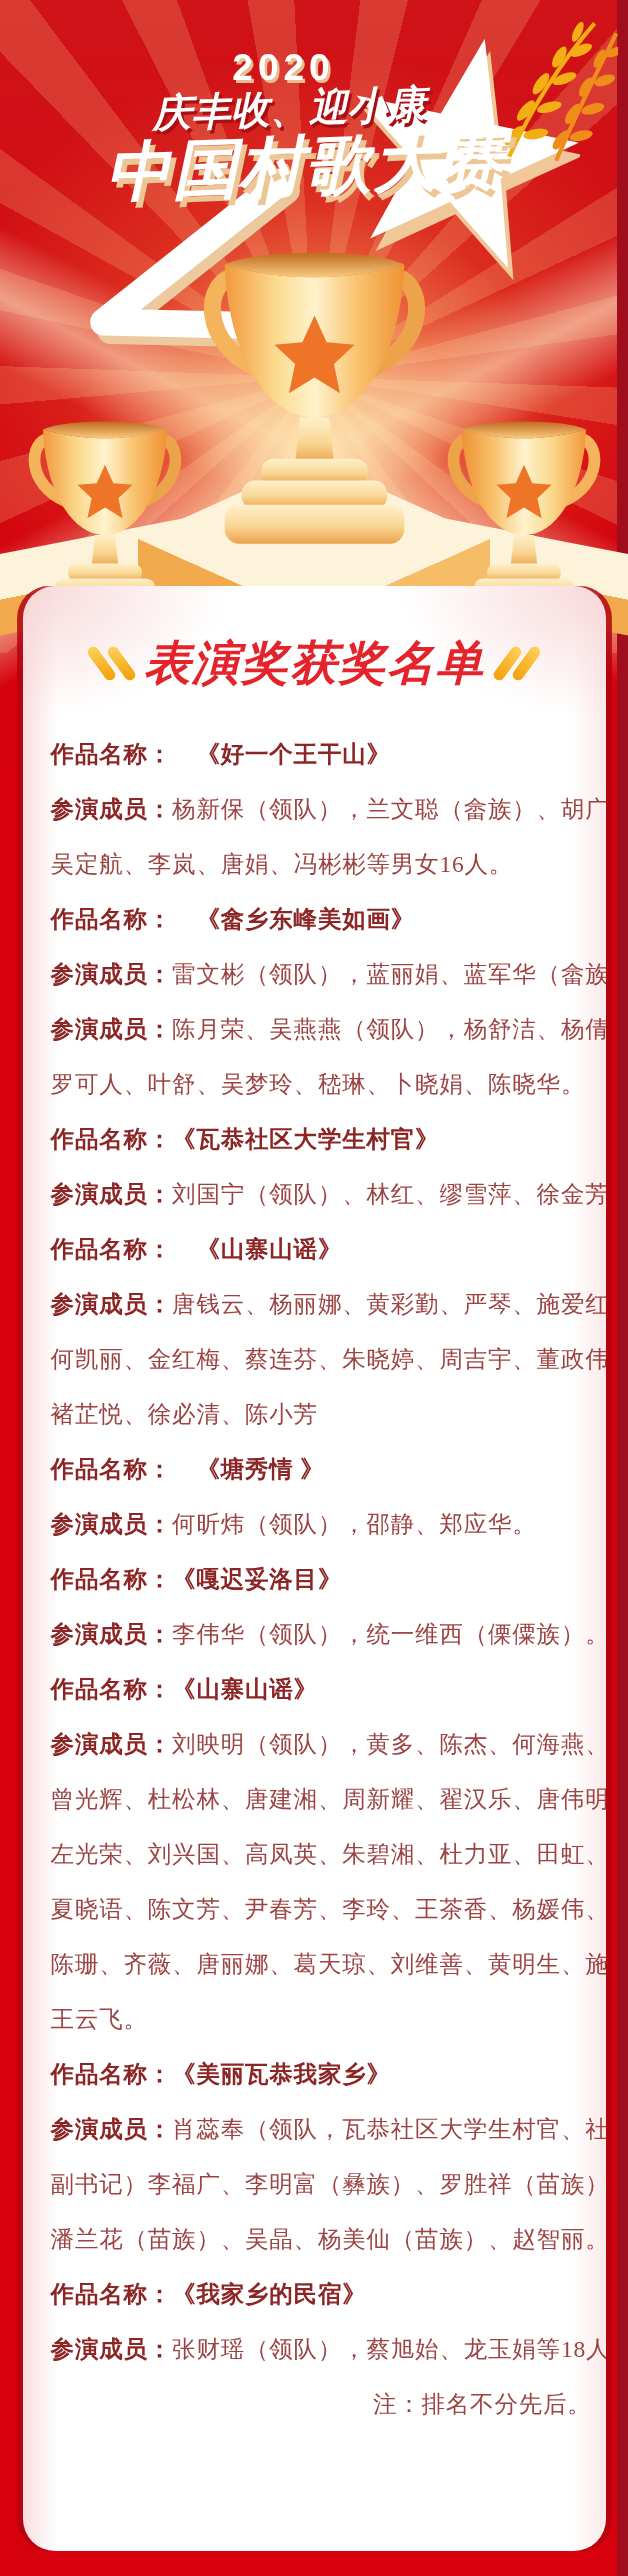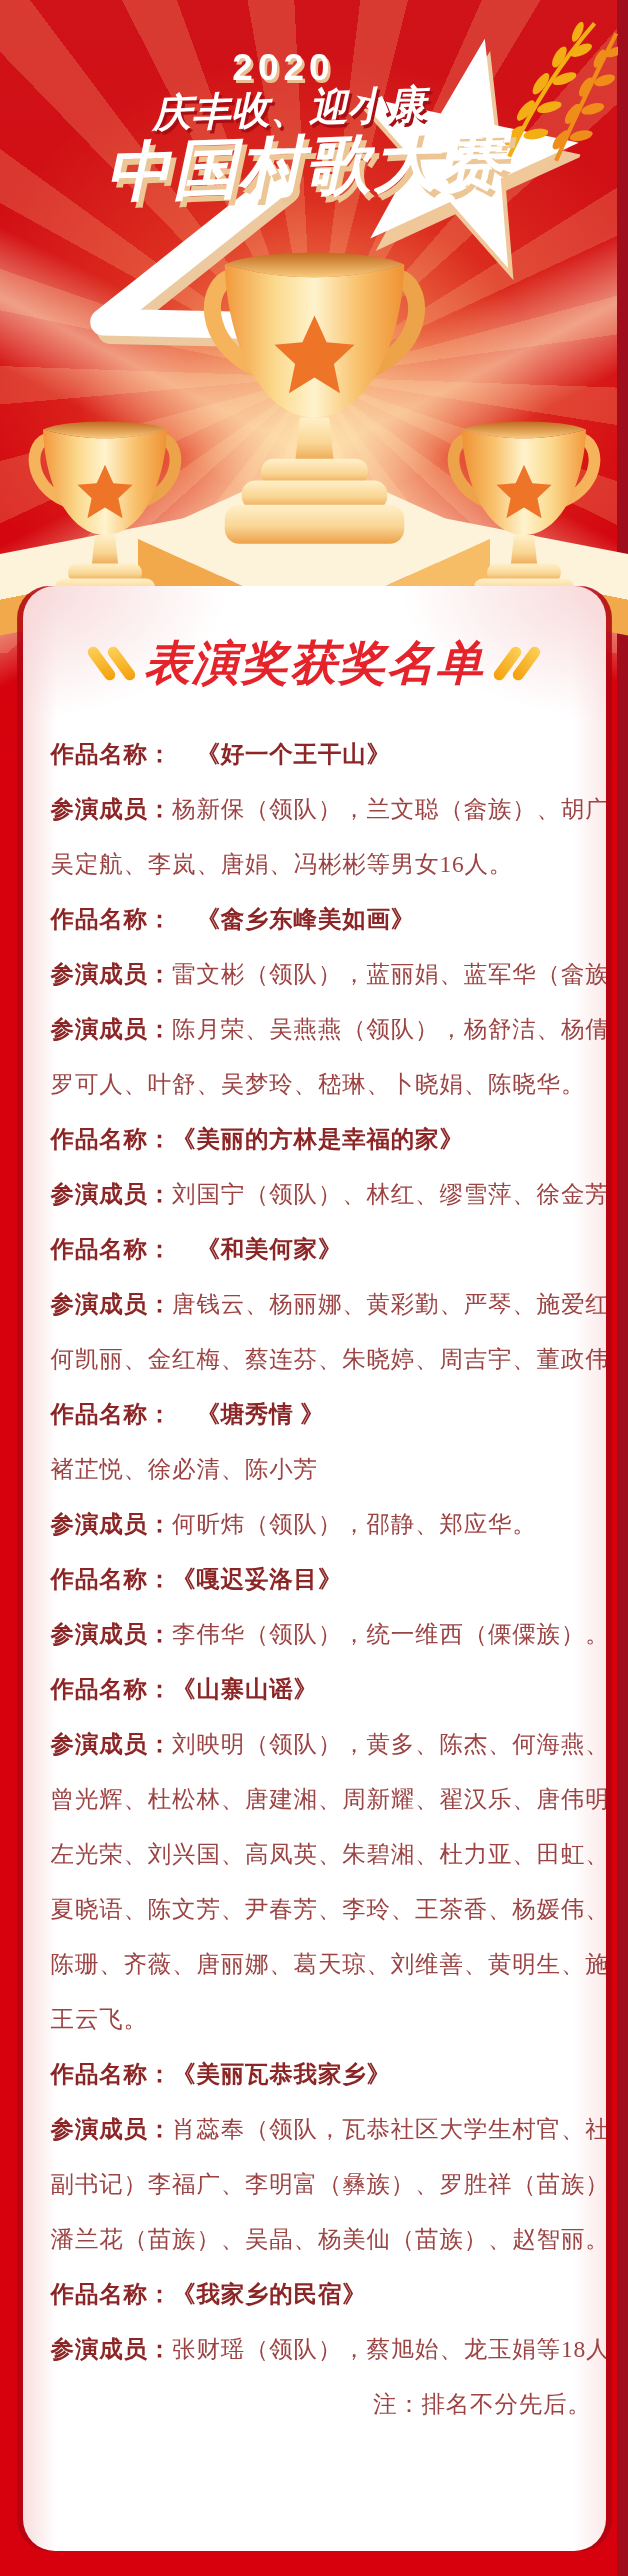--- a/index.html
+++ b/index.html
@@ -223,51 +223,51 @@
           <span class="txt">陈月荣、吴燕燕（领队），杨舒洁、杨倩、</span>
         </div>
 
         <div class="line t-cont">
           <span class="lbl"></span>
           <span class="txt">罗可人、叶舒、吴梦玲、嵇琳、卜晓娟、陈晓华。</span>
         </div>
 
         <div class="line t-work">
           <span class="lbl"></span>
-          <span class="txt">作品名称：《美丽的方林是幸福的家》</span>
+          <span class="txt">作品名称：《瓦恭社区大学生村官》</span>
         </div>
 
         <div class="line t-members">
           <span class="lbl">参演成员：</span>
           <span class="txt">刘国宁（领队）、林红、缪雪萍、徐金芳等。</span>
         </div>
 
         <div class="line t-work">
           <span class="lbl"></span>
-          <span class="txt">作品名称：　《和美何家》</span>
+          <span class="txt">作品名称：　《山寨山谣》</span>
         </div>
 
         <div class="line t-members">
           <span class="lbl">参演成员：</span>
           <span class="txt">唐钱云、杨丽娜、黄彩勤、严琴、施爱红、</span>
         </div>
 
         <div class="line t-cont">
           <span class="lbl"></span>
           <span class="txt">何凯丽、金红梅、蔡连芬、朱晓婷、周吉宇、董政伟、</span>
         </div>
 
+        <div class="line t-cont">
+          <span class="lbl"></span>
+          <span class="txt">褚芷悦、徐必清、陈小芳</span>
+        </div>
+
         <div class="line t-work">
           <span class="lbl"></span>
           <span class="txt">作品名称：　《塘秀情 》</span>
-        </div>
-
-        <div class="line t-cont">
-          <span class="lbl"></span>
-          <span class="txt">褚芷悦、徐必清、陈小芳</span>
         </div>
 
         <div class="line t-members">
           <span class="lbl">参演成员：</span>
           <span class="txt">何昕炜（领队），邵静、郑应华。</span>
         </div>
 
         <div class="line t-work">
           <span class="lbl"></span>
           <span class="txt">作品名称：《嘎迟妥洛目》</span>

